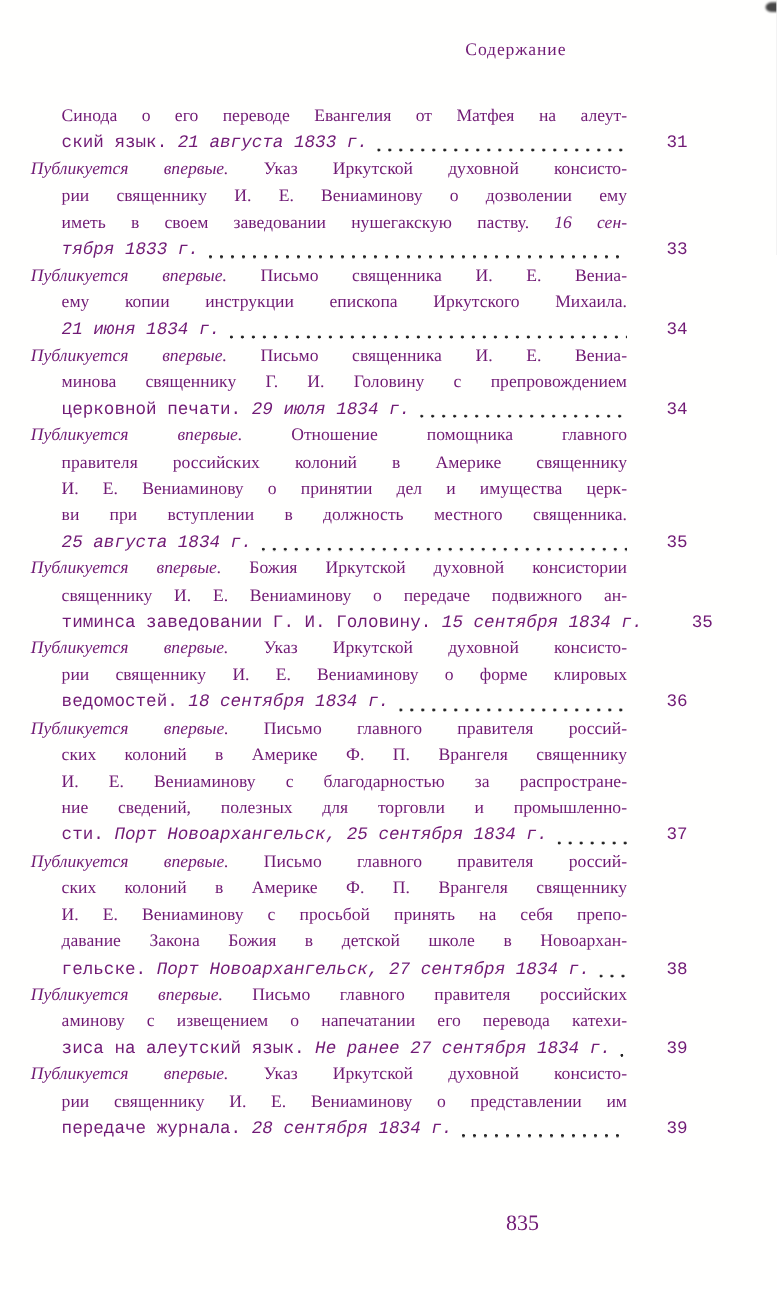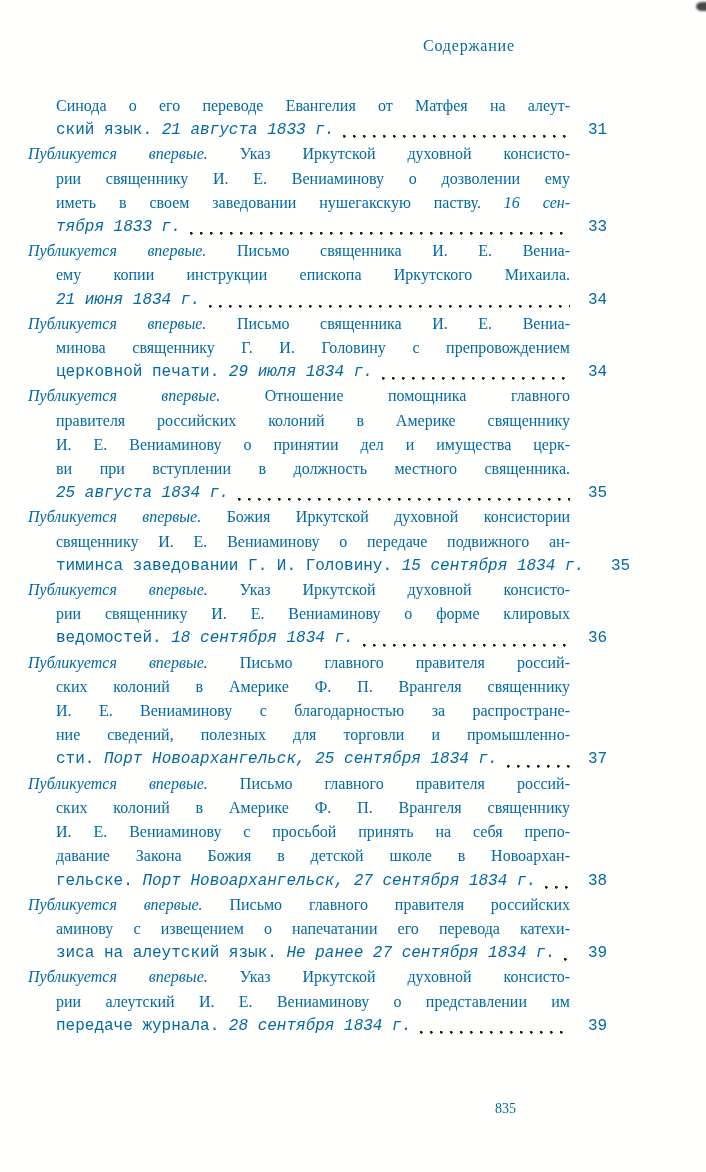--- a/index.html
+++ b/index.html
@@ -2,21 +2,21 @@
 <html><head>
 <meta charset="utf-8">
 <style>
   html,body { margin:0; padding:0; background:#e8e8e8; }
   .page {
     position:relative;
     width:706px; height:1172px;
     margin:0 auto;
     background:#fffffe;
     font-family:"Liberation Serif", serif;
-    color:#0369a1;
+    color:#701a75;
     overflow:hidden;
   }
   .running-head {
     position:absolute;
     top:37px; left:423px;
     font-size:16px;
     letter-spacing:0.8px;
   }
   .toc {
     position:absolute;
@@ -45,29 +45,29 @@
     margin:0 0 4px 9px;
     background-image:radial-gradient(circle at 1.3px 1.3px, #222 1.15px, rgba(0,0,0,0) 1.6px);
     background-size:10px 3px;
     background-repeat:repeat-x;
     background-position:left bottom;
   }
   .pagenum {
     flex:0 0 auto;
     width:55px;
     margin-right:-55px;
-    text-align:center;
+    text-align:right;
   }
   .it { font-style:italic; }
   .footer-page {
     position:absolute;
     top:1101px; left:460px;
     width:56px;
-    text-align:right;
-    font-size:14px;
+    text-align:left;
+    font-size:20px;
   }
   .scan-artifact {
     position:absolute;
     top:2px; right:-2px;
     width:12px; height:9px;
     background:#474747;
     border-radius:50% 0 0 50%;
     filter:blur(1.2px);
   }
 </style>
@@ -169,21 +169,21 @@
         <div class="line"><span class="txt"><span class="it">Публикуется впервые.</span><span> Письмо главного правителя российских</span></span></div>
         <div class="line indent"><span class="txt"><span>аминову с извещением о напечатании его перевода катехи-</span></span></div>
         <div class="line indent leaderline">
           <span class="txt"><span>зиса на алеутский язык. </span><span class="it">Не ранее 27 сентября 1834 г.</span></span>
           <span class="leader"></span>
           <span class="pagenum">39</span>
         </div>
       </div>
       <div>
         <div class="line"><span class="txt"><span class="it">Публикуется впервые.</span><span> Указ Иркутской духовной консисто-</span></span></div>
-        <div class="line indent"><span class="txt"><span>рии алеутский И. Е. Вениаминову о представлении им</span></span></div>
+        <div class="line indent"><span class="txt"><span>рии священнику И. Е. Вениаминову о представлении им</span></span></div>
         <div class="line indent leaderline">
           <span class="txt"><span>передаче журнала. </span><span class="it">28 сентября 1834 г.</span></span>
           <span class="leader"></span>
           <span class="pagenum">39</span>
         </div>
       </div>
     </div>
   <div class="footer-page">835</div>
 </div>
 

